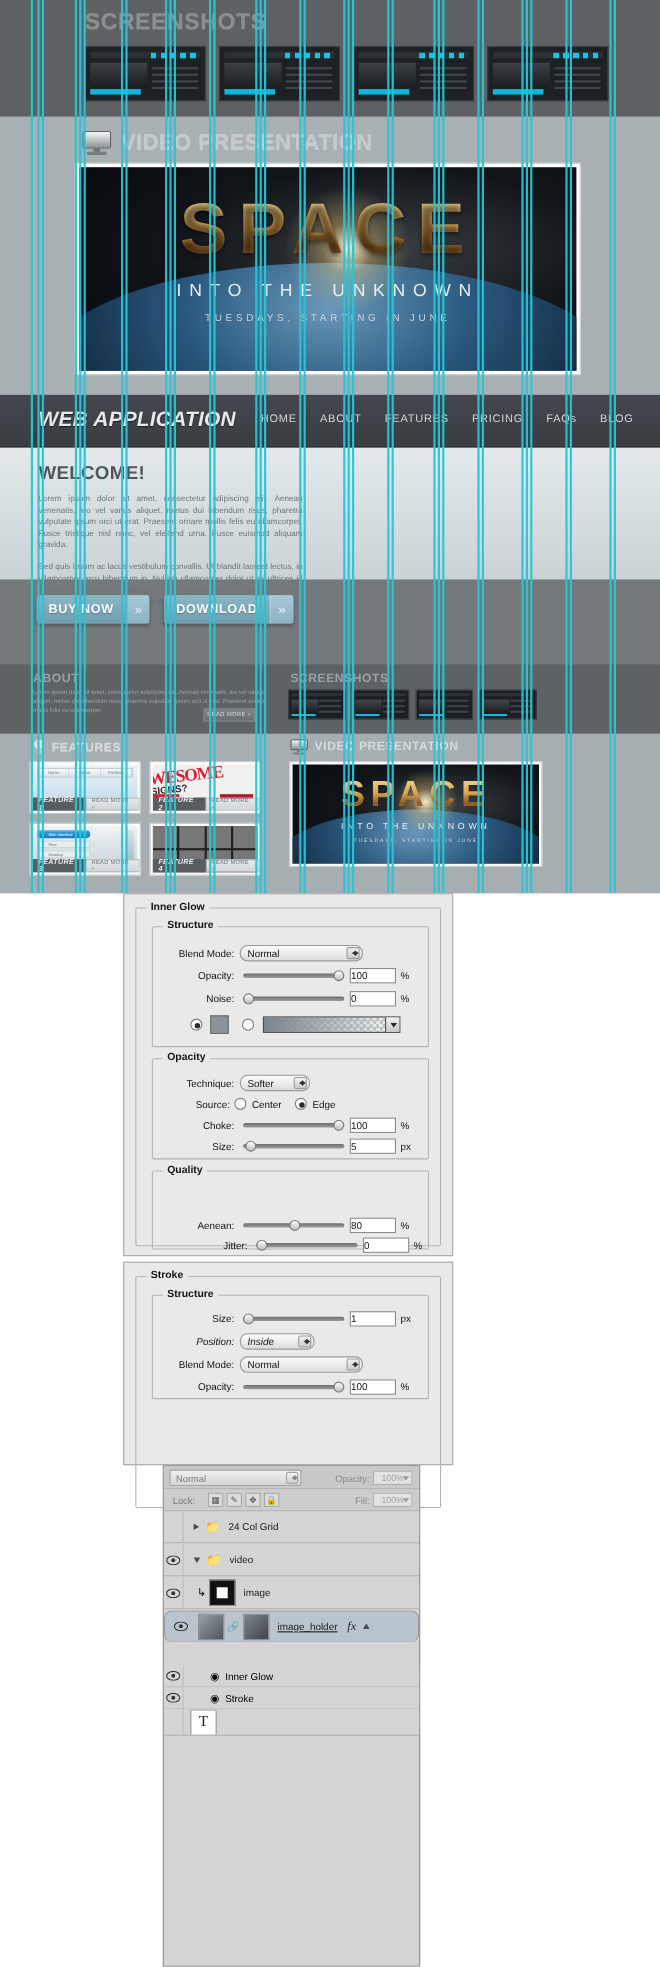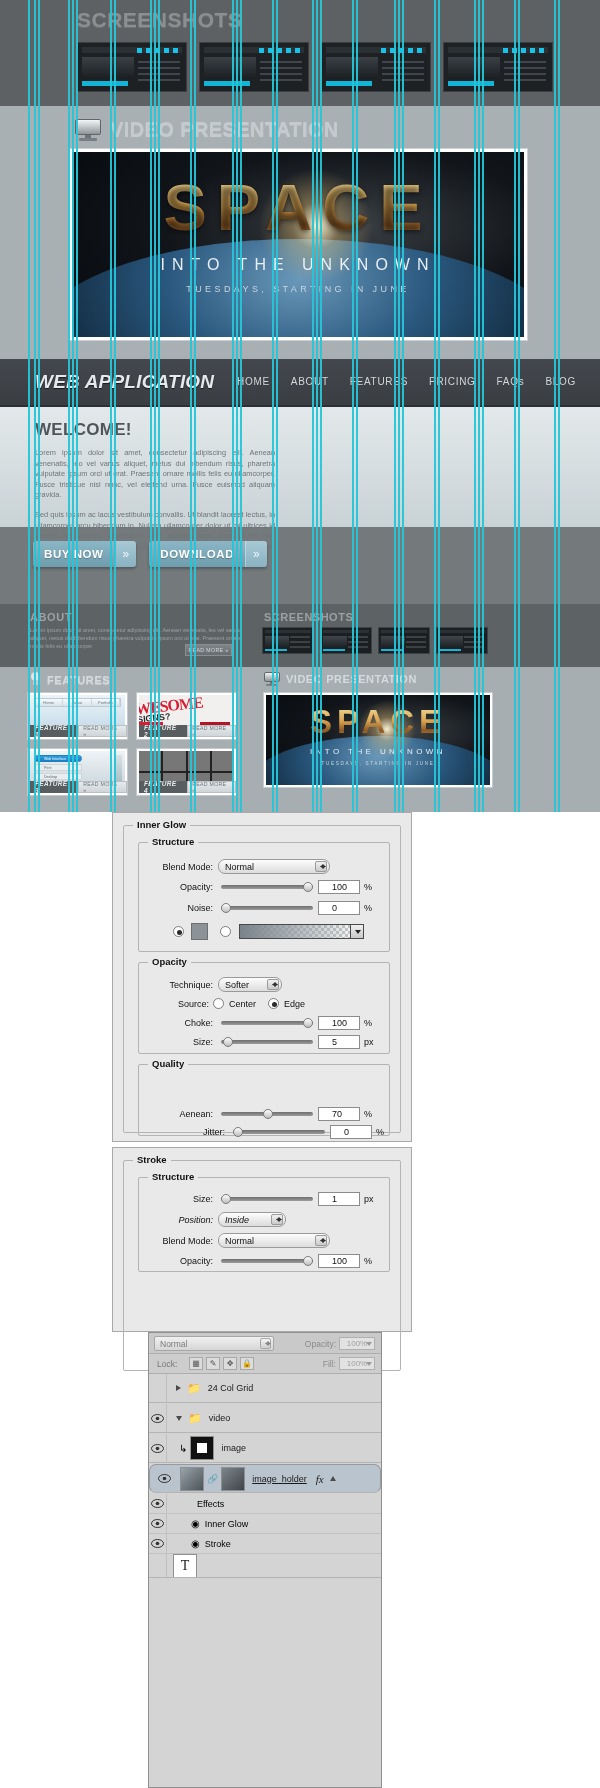--- a/index.html
+++ b/index.html
@@ -172,21 +172,21 @@
   .row{position:absolute;display:flex;align-items:center;font-size:9px;}
   .lab{text-align:right;font-size:9px;}
   .sel{height:15px;background:linear-gradient(#fdfdfd,#dcdcdc);border:1px solid #9a9a9a;border-radius:7px;
     font-size:9px;display:flex;align-items:center;padding-left:6px;position:relative;}
   .sel .stp{position:absolute;right:2px;top:1px;width:12px;height:11px;background:linear-gradient(#f2f2f2,#c9c9c9);border:1px solid #9a9a9a;border-radius:2px;}
   .sel .stp:before{content:"";position:absolute;left:4px;top:2px;border-left:3px solid transparent;border-right:3px solid transparent;border-bottom:3px solid #333;}
   .sel .stp:after{content:"";position:absolute;left:4px;bottom:2px;border-left:3px solid transparent;border-right:3px solid transparent;border-top:3px solid #333;}
   .sld{position:relative;height:12px;}
   .sld .track{position:absolute;left:0;right:0;top:4px;height:4px;background:linear-gradient(#6e6e6e,#9c9c9c);border-radius:2px;}
   .sld .knob{position:absolute;top:1px;width:10px;height:10px;border-radius:50%;background:linear-gradient(#fdfdfd,#bfbfbf);border:1px solid #7a7a7a;}
-  .num{height:14px;background:#fff;border:1px solid #8c8c8c;font-size:9px;padding-left:13px;line-height:13px;}
+  .num{height:14px;background:#fff;border:1px solid #8c8c8c;font-size:9px;padding-left:0;line-height:13px;}
   .unit{font-size:9px;margin-left:4px;}
   .radio{width:11px;height:11px;border-radius:50%;background:#fff;border:1px solid #7d7d7d;position:relative;display:inline-block;}
   .radio.on:after{content:"";position:absolute;left:3px;top:3px;width:5px;height:5px;border-radius:50%;background:#2a2a2a;}
   .chk{width:11px;height:11px;background:#fff;border:1px solid #7d7d7d;display:inline-block;}
   .swatch{width:17px;height:17px;background:#8b9298;border:1px solid #6f6f6f;}
   .gradbar{height:15px;border:1px solid #4a4a4a;position:relative;
     background:
       linear-gradient(90deg,rgba(122,131,138,1) 0%,rgba(150,159,165,.75) 45%,rgba(255,255,255,0) 100%),
       repeating-conic-gradient(#fff 0% 25%,#c9c9c9 0% 50%) 0 0/6px 6px;}
   .gradbar .dd{position:absolute;right:0;top:0;width:13px;height:13px;background:linear-gradient(#f0f0f0,#c8c8c8);border-left:1px solid #4a4a4a;}
@@ -580,21 +580,21 @@
       <div class="grp" style="left:14px;top:238px;right:10px;height:72px;">
         <div class="grp-t">Quality</div>
 
 
         <div class="row" style="left:8px;top:42px;">
           <div class="lab" style="width:66px;">Aenean:</div>
           <div class="sld" style="width:92px;margin-left:8px;">
             <div class="track"></div>
               <div class="knob" style="left:42px;"></div>
           </div>
-          <div class="num" style="width:42px;margin-left:5px;">70</div>
+          <div class="num" style="width:42px;margin-left:5px;">80</div>
           <div class="unit">%</div>
         </div>
 
         <div class="row" style="left:20px;top:60px;">
           <div class="lab" style="width:66px;">Jitter:</div>
           <div class="sld" style="width:92px;margin-left:8px;">
             <div class="track"></div>
               <div class="knob" style="left:0px;"></div>
           </div>
           <div class="num" style="width:42px;margin-left:5px;">0</div>
@@ -718,29 +718,20 @@
           </svg>
       </div>
       <span class="lthumb" style="margin-left:6px;background:linear-gradient(135deg,#9aa3aa,#4c5359);"></span>
       <span style="margin-left:3px;font-size:9px;">🔗</span>
       <span class="lthumb" style="margin-left:3px;background:linear-gradient(135deg,#7d858c,#3f4449);"></span>
       <span class="lname" style="text-decoration:underline;">image_holder</span>
       <span class="fx" style="margin-left:9px;">fx</span>
       <span class="tri" style="margin-left:6px;border-left:3.5px solid transparent;border-right:3.5px solid transparent;border-bottom:5px solid #4a4a4a;border-top:0;"></span>
     </div>
 
-    <div class="efx" style="top:161px;">
-      <div class="eye">
-        <svg width="13" height="9" viewBox="0 0 13 9">
-            <ellipse cx="6.5" cy="4.5" rx="6" ry="4" fill="none" stroke="#333" stroke-width="1"></ellipse>
-            <circle cx="6.5" cy="4.5" r="1.8" fill="#333"></circle>
-          </svg>
-      </div>
-      <span style="margin-left:30px;font-size:9px;">Effects</span>
-    </div>
 
     <div class="efx" style="top:181px;">
       <div class="eye">
         <svg width="13" height="9" viewBox="0 0 13 9">
             <ellipse cx="6.5" cy="4.5" rx="6" ry="4" fill="none" stroke="#333" stroke-width="1"></ellipse>
             <circle cx="6.5" cy="4.5" r="1.8" fill="#333"></circle>
           </svg>
       </div>
       <span style="margin-left:24px;font-size:10px;">◉</span>
       <span style="margin-left:5px;font-size:9px;">Inner Glow</span>

